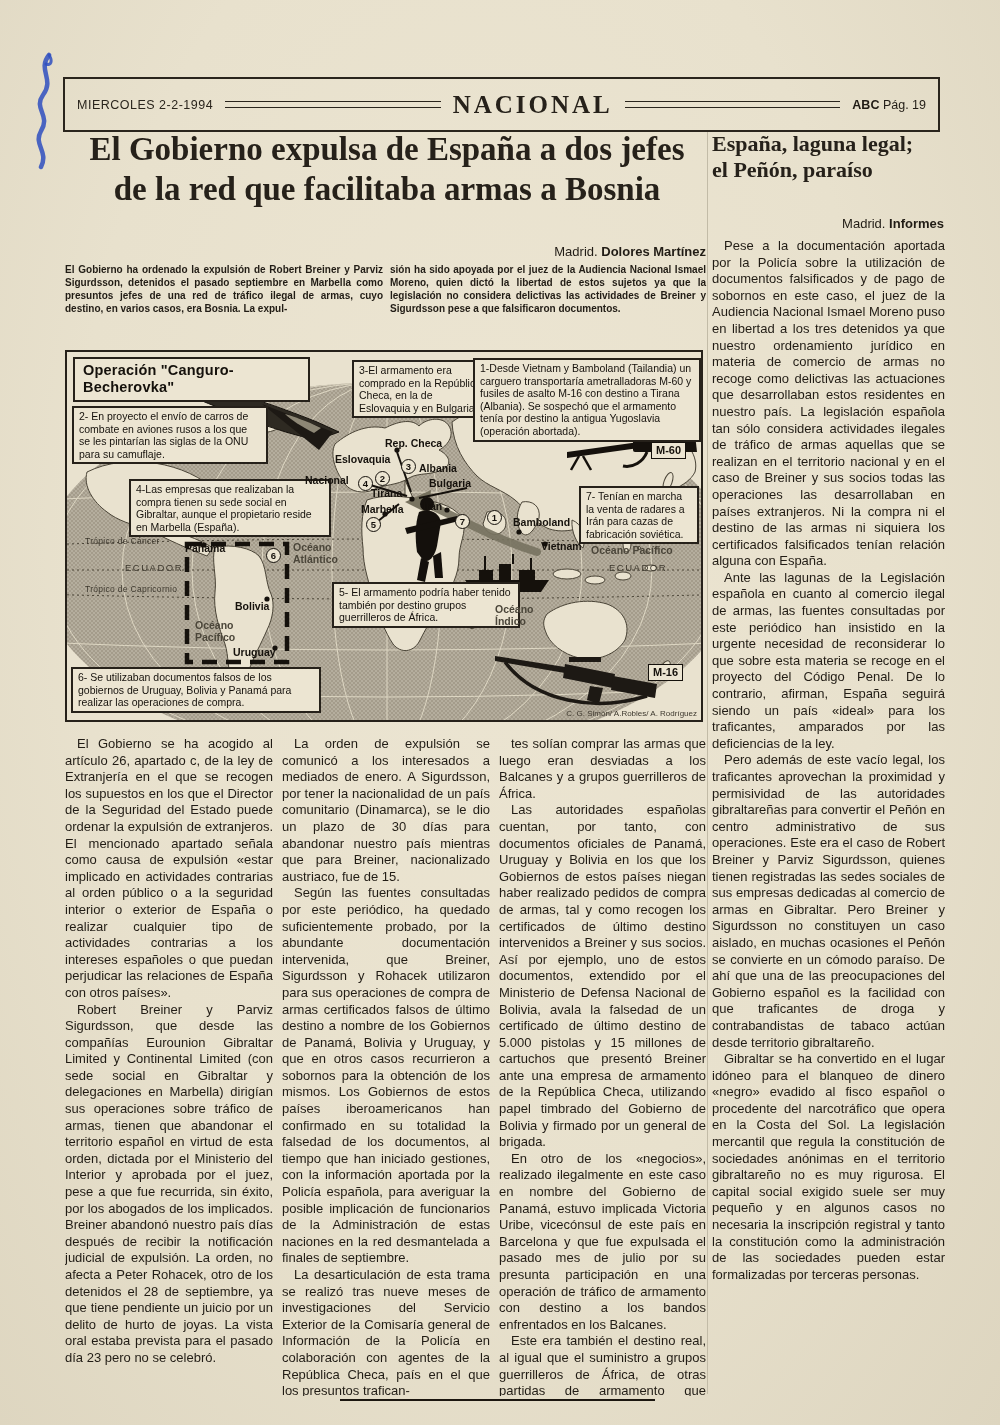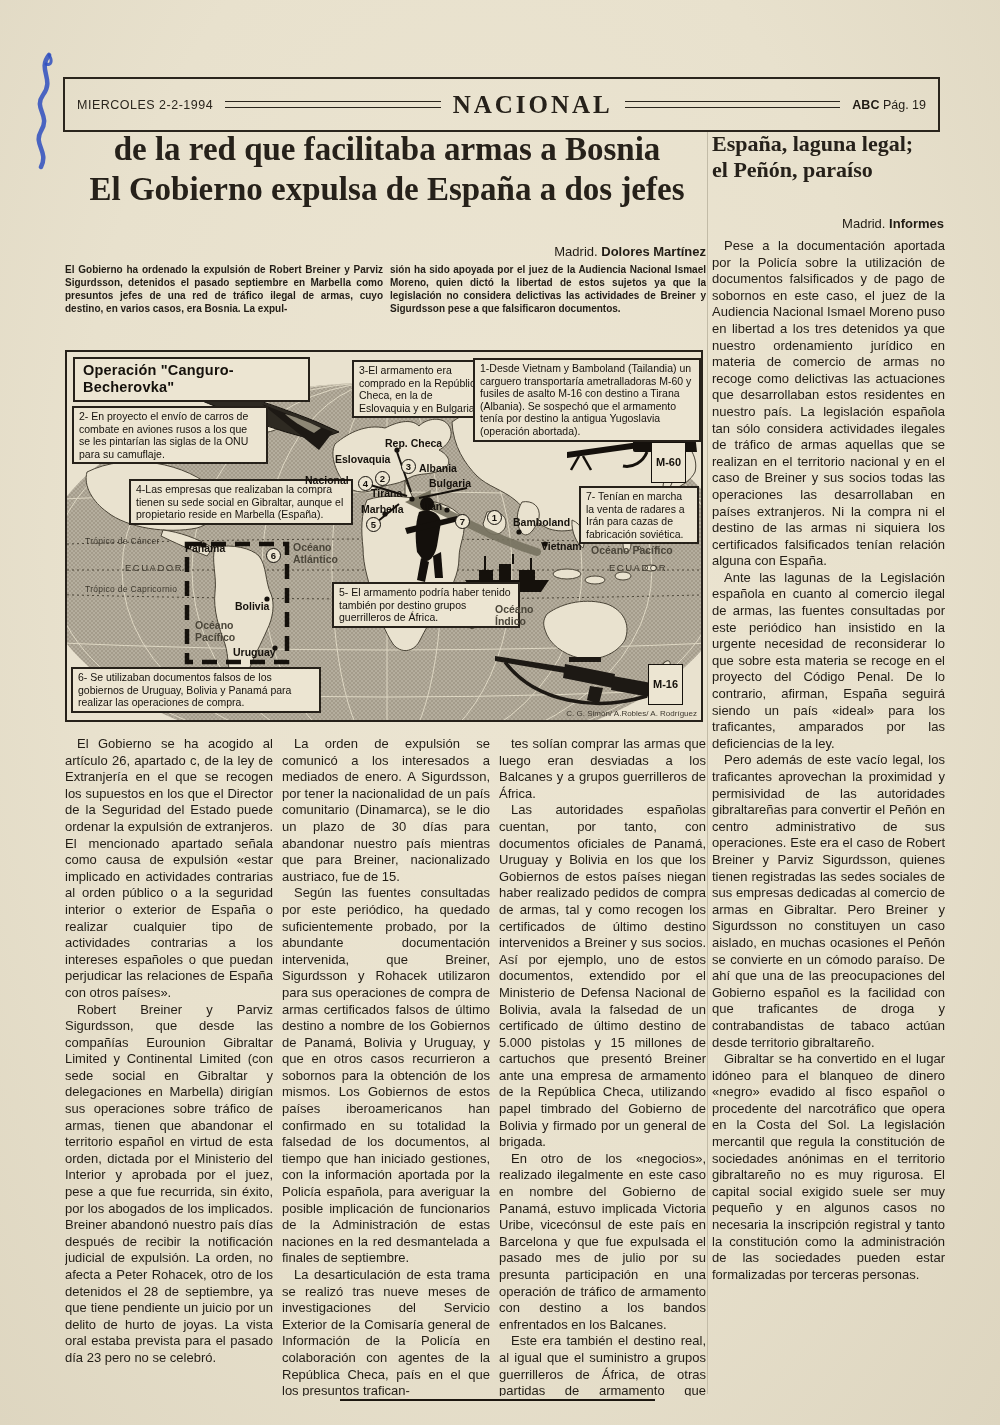--- a/index.html
+++ b/index.html
@@ -37,21 +37,21 @@
   .ibox{position:absolute;border:2px solid #26211a;background:#ece5d2;padding:2px 5px;
         font-size:10.5px;line-height:1.2;color:#15110c}
   .ibox.title{font-weight:700;font-size:14.5px;padding:3px 8px;letter-spacing:.2px}
   .map-label{position:absolute;font-weight:700;font-size:10.5px;color:#15110c;white-space:pre-line;line-height:1.1}
   .map-label.ocean{color:#4b463a}
   .map-label.geo{font-weight:400;font-size:8.5px;color:#3d382e;letter-spacing:.3px}
   .map-label.cap{font-size:9.5px;font-weight:400;letter-spacing:1.5px;color:#3d382e}
   .circ{position:absolute;width:15px;height:15px;border:1.6px solid #15110c;border-radius:50%;
         background:#ece5d2;font-size:9.5px;font-weight:700;display:flex;align-items:center;justify-content:center;color:#15110c}
   .wlabel{position:absolute;border:1.6px solid #15110c;background:#ece5d2;font-weight:700;font-size:11px;
-          padding:12px 4px;line-height:15px;color:#15110c}
+          padding:0 4px;line-height:15px;color:#15110c}
   .credit{position:absolute;right:4px;bottom:2px;font-size:8px;color:#3d382e}
   .bottom-artifact{left:340px;top:1399px;width:315px;height:2px;background:#1b160f}
 </style>
 </head>
 <body>
 
 <div class="page">
 
   <svg class="abs" style="left:28px;top:52px" width="40" height="120" viewBox="0 0 40 120">
     <path d="M21,3 C9,18 27,27 15,43 C5,57 23,63 13,79 C5,93 21,99 13,115" fill="none" stroke="#2f4fc0" stroke-width="4.5" stroke-linecap="round" opacity="0.85"></path>
@@ -60,22 +60,22 @@
 
   <div class="abs header-box">
     <span class="hdr-date">MIERCOLES 2-2-1994</span>
     <span class="hdr-rule"></span>
     <span class="hdr-section">NACIONAL</span>
     <span class="hdr-rule"></span>
     <span class="hdr-page"><b>ABC</b>&nbsp;<span>Pág. 19</span></span>
   </div>
 
   <div class="abs main-headline">
+    <div>El Gobierno expulsa de España a dos jefes</div>
     <div>de la red que facilitaba armas a Bosnia</div>
-    <div>El Gobierno expulsa de España a dos jefes</div>
   </div>
 
   <div class="abs byline" style="left:390px;top:244px;width:316px;text-align:right">
     <span>Madrid.</span>
     <b>Dolores Martínez</b>
   </div>
   <div class="abs lead" style="left:65px;top:263px;width:318px">El Gobierno ha ordenado la expulsión de Robert Breiner y Parviz Sigurdsson, detenidos el pasado septiembre en Marbella como presuntos jefes de una red de tráfico ilegal de armas, cuyo destino, en varios casos, era Bosnia. La expul-</div>
   <div class="abs lead" style="left:390px;top:263px;width:316px">sión ha sido apoyada por el juez de la Audiencia Nacional Ismael Moreno, quien dictó la libertad de estos sujetos ya que la legislación no considera delictivas las actividades de Breiner y Sigurdsson pese a que falsificaron documentos.</div>
 
   <div class="abs vdivider"></div>
@@ -208,21 +208,21 @@
         <polygon points="95,46 108,48 104,64 92,60"></polygon>
         <polygon points="118,36 162,44 160,58 116,50"></polygon>
         <path d="M10,22 C40,62 100,72 152,56" fill="none" stroke="#1d1914" stroke-width="3.5"></path>
       </g>
     </svg>
 
     <div class="ibox title" style="left:6px;top:5px;width:237px">Operación "Canguro- Becherovka"</div>
     <div class="ibox" style="left:285px;top:8px;width:136px">3-El armamento era comprado en la República Checa, en la de Eslovaquia y en Bulgaria.</div>
     <div class="ibox" style="left:406px;top:6px;width:228px">1-Desde Vietnam y Bamboland (Tailandia) un carguero transportaría ametralladoras M-60 y fusiles de asalto M-16 con destino a Tirana (Albania). Se sospechó que el armamento tenía por destino la antigua Yugoslavia (operación abortada).</div>
     <div class="ibox" style="left:5px;top:54px;width:196px">2- En proyecto el envío de carros de combate en aviones rusos a los que se les pintarían las siglas de la ONU para su camuflaje.</div>
-    <div class="ibox" style="left:62px;top:127px;width:224px">4-Las empresas que realizaban la compra tienen su sede social en Gibraltar, aunque el propietario reside en Marbella (España).</div>
+    <div class="ibox" style="left:62px;top:127px;width:202px">4-Las empresas que realizaban la compra tienen su sede social en Gibraltar, aunque el propietario reside en Marbella (España).</div>
     <div class="ibox" style="left:512px;top:134px;width:120px">7- Tenían en marcha la venta de radares a Irán para cazas de fabricación soviética.</div>
     <div class="ibox" style="left:265px;top:230px;width:188px">5- El armamento podría haber tenido también por destino grupos guerrilleros de África.</div>
     <div class="ibox" style="left:4px;top:315px;width:250px">6- Se utilizaban documentos falsos de los gobiernos de Uruguay, Bolivia y Panamá para realizar las operaciones de compra.</div>
 
     <div class="wlabel" style="left:584px;top:90px">M-60</div>
     <div class="wlabel" style="left:581px;top:312px">M-16</div>
 
     <div class="map-label" style="left:318px;top:86px">Rep. Checa</div>
     <div class="map-label" style="left:268px;top:102px">Eslovaquia</div>
     <div class="map-label" style="left:352px;top:111px">Albania</div>

